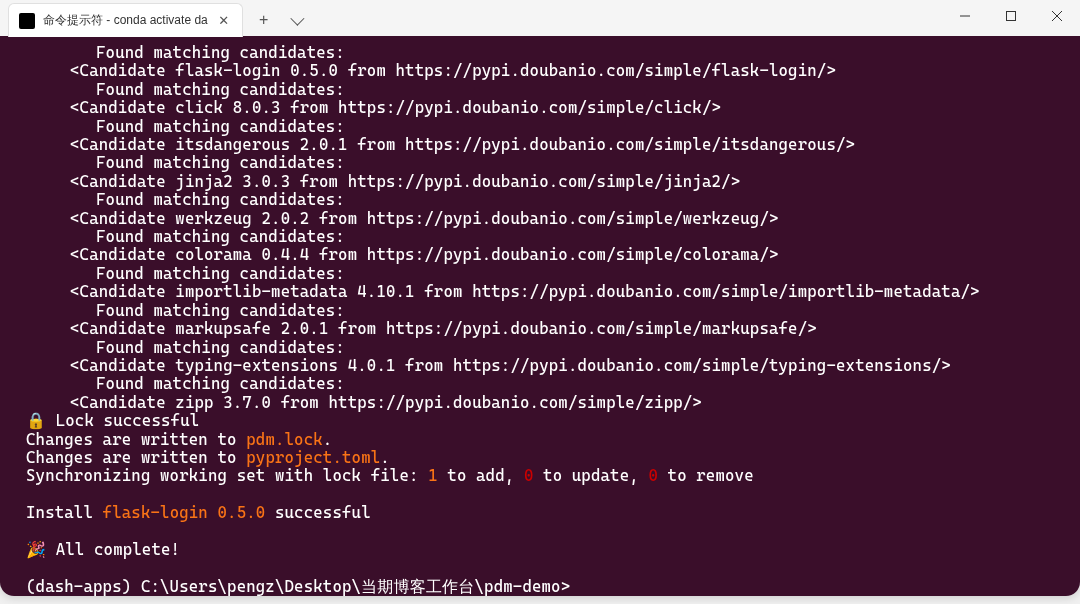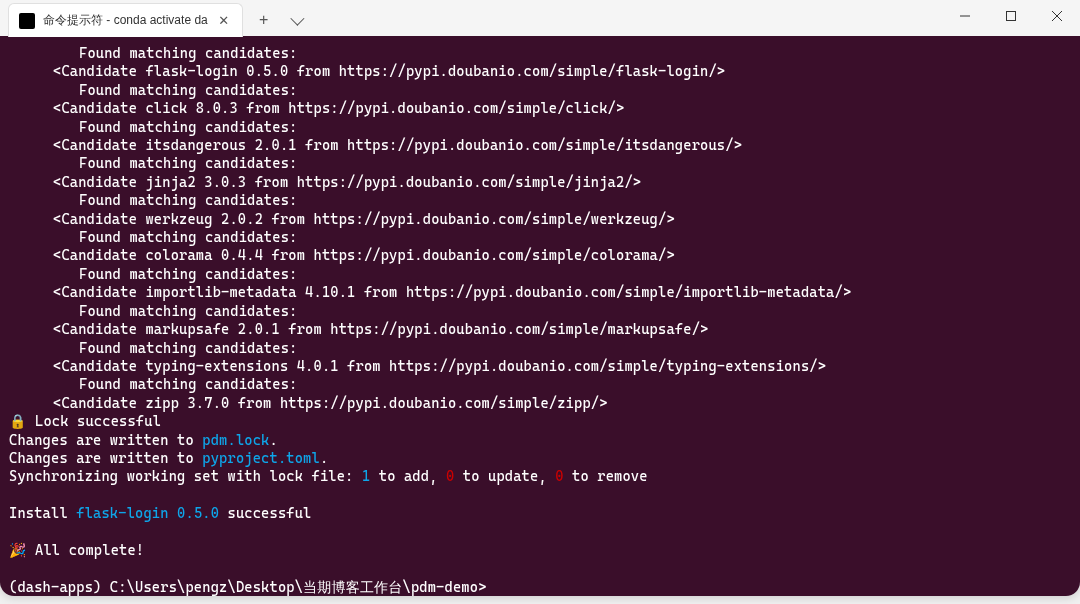--- a/index.html
+++ b/index.html
@@ -117,33 +117,33 @@
     }
     .win-ctrl svg {
       width: 10px;
       height: 10px;
     }
     .terminal {
       flex: 1;
       background: #3a0e2a;
       color: #fff;
       font-family: "Cascadia Mono", Consolas, "Courier New", monospace;
-      font-size: 14px;
+      font-size: 16px;
       line-height: 18.4px;
-      padding: 8px 9px;
+      padding: 8px 26px;
       overflow: hidden;
       font-weight: 500;
     }
     .terminal-content {
       white-space: pre;
       letter-spacing: 0.2px;
     }
     .indent1 { margin-left: 70px; }
     .indent2 { margin-left: 44px; }
-    .green { color: #0ea5e9; }
+    .green { color: #f97316; }
     .red { color: #cc0000; }
     .outer {
       border-radius: 0 0 14px 14px;
       overflow: hidden;
       box-shadow: 0 2px 8px rgba(0,0,0,0.15);
       background: #f5f5f5;
       height: 596px;
     }
   </style>
 </head>

